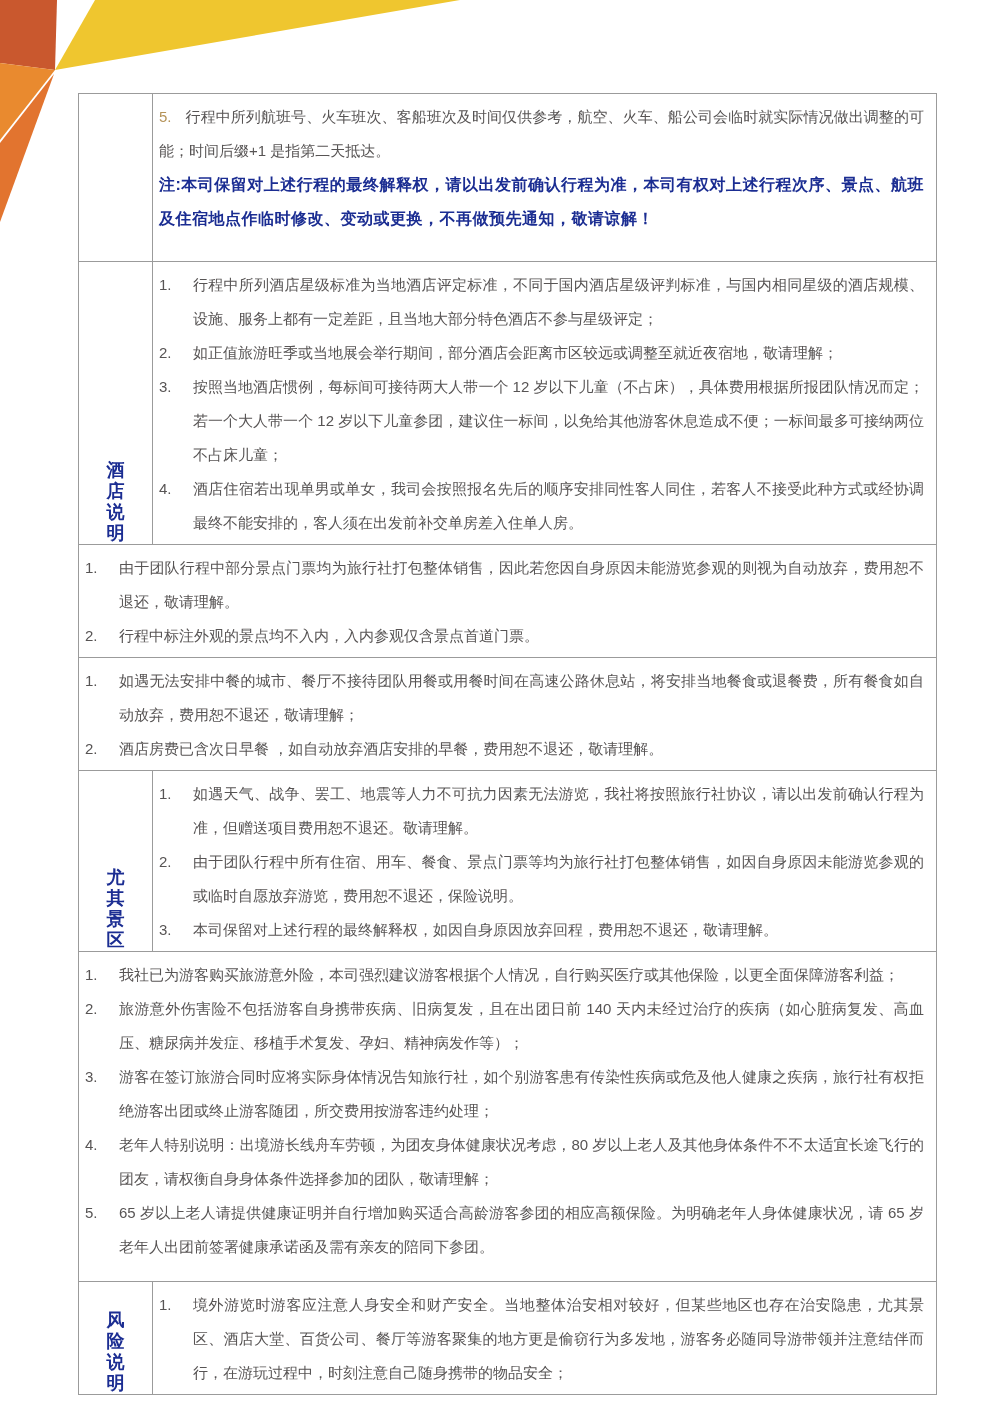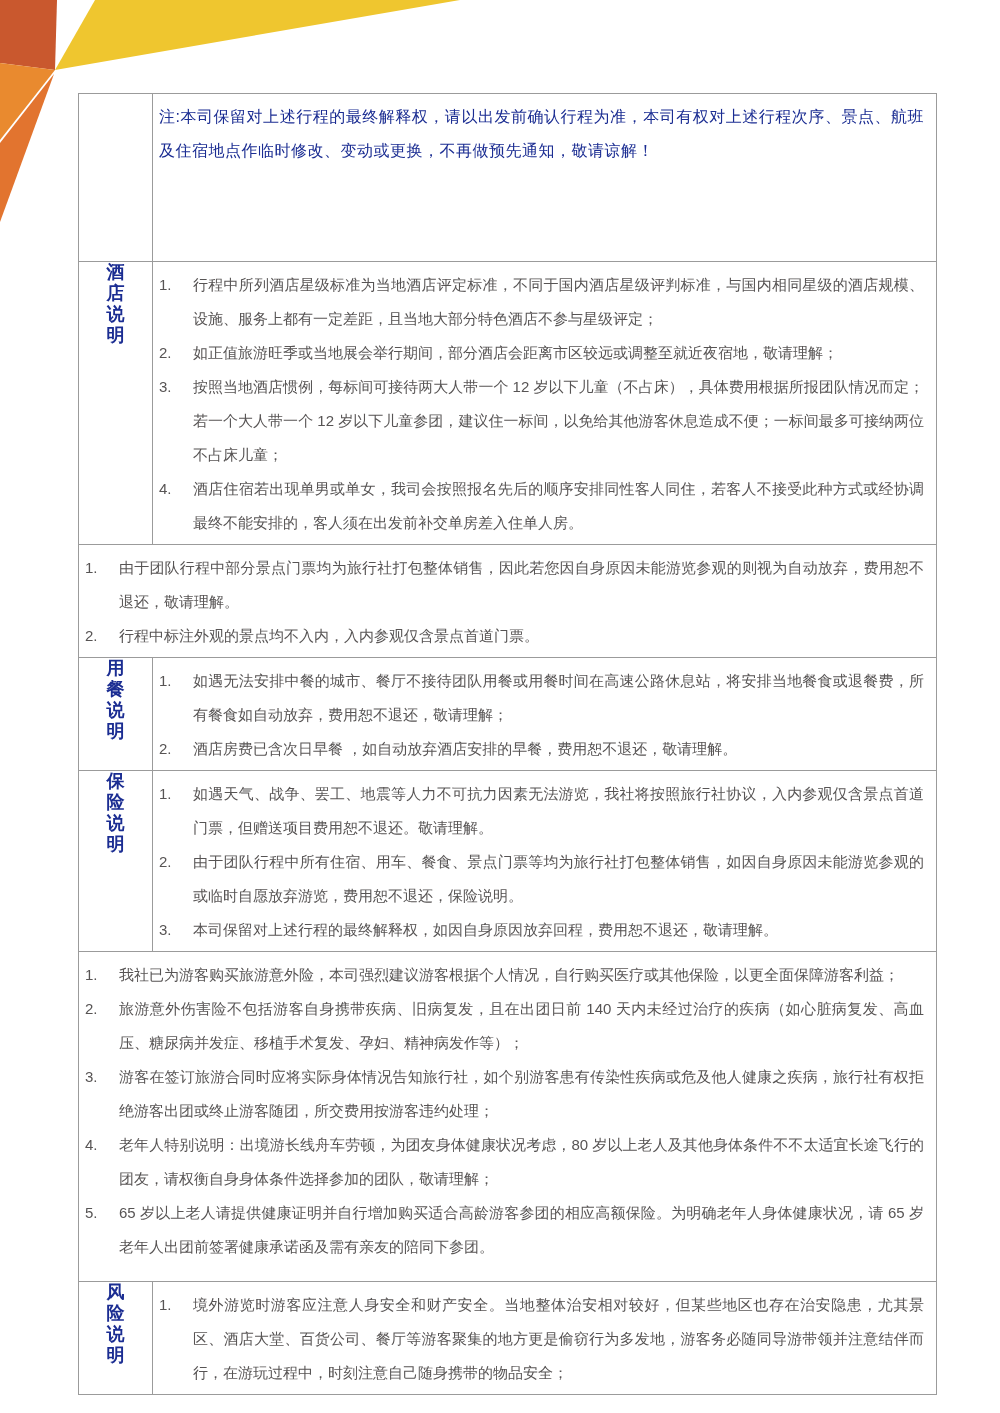--- a/index.html
+++ b/index.html
@@ -13,21 +13,21 @@
     position:absolute;left:78px;top:93px;width:859px;
     border:1px solid var(--border_gray,#9b9b9b);
     box-sizing:border-box;
     background:#ffffff;
   }
   .row{display:flex;box-sizing:border-box;}
   .row + .row{border-top:1px solid var(--border_gray,#9b9b9b);}
   .label-cell{
     flex:0 0 74px;width:74px;box-sizing:border-box;
     border-right:1px solid var(--border_gray,#9b9b9b);
-    display:flex;align-items:flex-start;justify-content:center;
+    display:flex;align-items:flex-end;justify-content:center;
   }
   .label-text{
     width:20px;
     font-size:18px;font-weight:bold;
     color:var(--label_navy,#1b2d92);
     line-height:21px;
     word-break:break-all;text-align:center;
   }
   .content-cell{
     flex:1;box-sizing:border-box;
@@ -35,21 +35,21 @@
     font-size:15px;line-height:34px;
     color:var(--body_gray,#575454);
     text-align:justify;
   }
   .item.flow{margin:0;}
   .item.flow .num{color:var(--num_tan,#b59359);margin-right:14px;}
   .item.hang{display:flex;margin:0;}
   .item.hang .num{flex:0 0 34px;color:var(--body_gray,#575454);}
   .item.hang .txt{flex:1;}
   .note{
-    font-weight:normal;
+    font-weight:bold;
     color:var(--note_navy,#1b2d92);
     font-size:16px;
     letter-spacing:0.5px;
   }
 </style>
 </head>
 <body>
 
 <svg class="corner-decor" viewBox="0 0 470 230" xmlns="http://www.w3.org/2000/svg">
   <polygon points="95,0 460,0 55,70" fill="#efc62f"></polygon>
@@ -57,20 +57,21 @@
   <polygon points="0,63 55,70 0,140" fill="#e98a2f"></polygon>
   <polygon points="0,143 54,74 0,222" fill="#e2742f"></polygon>
 </svg>
 
 <div class="doc-table" id="doc-table">
     <div class="row" style="min-height: 167px;">
       <div class="label-cell">
         <div class="label-text"></div>
       </div>
       <div class="content-cell">
+        <div class="item flow"><span class="num">5.</span><span class="txt">行程中所列航班号、火车班次、客船班次及时间仅供参考，航空、火车、船公司会临时就实际情况做出调整的可能；时间后缀+1 是指第二天抵达。</span></div>
         <div class="note">注:本司保留对上述行程的最终解释权，请以出发前确认行程为准，本司有权对上述行程次序、景点、航班及住宿地点作临时修改、变动或更换，不再做预先通知，敬请谅解！</div>
       </div>
     </div>
     <div class="row" style="min-height: 276px;">
       <div class="label-cell">
         <div class="label-text">酒店说明</div>
       </div>
       <div class="content-cell">
         <div class="item hang">
           <span class="num">1.</span>
@@ -96,42 +97,39 @@
           <span class="num">1.</span>
           <span class="txt">由于团队行程中部分景点门票均为旅行社打包整体销售，因此若您因自身原因未能游览参观的则视为自动放弃，费用恕不退还，敬请理解。</span>
         </div>
         <div class="item hang">
           <span class="num">2.</span>
           <span class="txt">行程中标注外观的景点均不入内，入内参观仅含景点首道门票。</span>
         </div>
       </div>
     </div>
     <div class="row" style="min-height: 105px;">
-      <div class="label-cell">
-        <div class="label-text">用餐说明</div>
-      </div>
       <div class="content-cell">
         <div class="item hang">
           <span class="num">1.</span>
           <span class="txt">如遇无法安排中餐的城市、餐厅不接待团队用餐或用餐时间在高速公路休息站，将安排当地餐食或退餐费，所有餐食如自动放弃，费用恕不退还，敬请理解；</span>
         </div>
         <div class="item hang">
           <span class="num">2.</span>
           <span class="txt">酒店房费已含次日早餐 ，如自动放弃酒店安排的早餐，费用恕不退还，敬请理解。</span>
         </div>
       </div>
     </div>
     <div class="row" style="min-height: 168px;">
       <div class="label-cell">
-        <div class="label-text">保险说明</div>
+        <div class="label-text">尤其景区</div>
       </div>
       <div class="content-cell">
         <div class="item hang">
           <span class="num">1.</span>
-          <span class="txt">如遇天气、战争、罢工、地震等人力不可抗力因素无法游览，我社将按照旅行社协议，入内参观仅含景点首道门票，但赠送项目费用恕不退还。敬请理解。</span>
+          <span class="txt">如遇天气、战争、罢工、地震等人力不可抗力因素无法游览，我社将按照旅行社协议，请以出发前确认行程为准，但赠送项目费用恕不退还。敬请理解。</span>
         </div>
         <div class="item hang">
           <span class="num">2.</span>
           <span class="txt">由于团队行程中所有住宿、用车、餐食、景点门票等均为旅行社打包整体销售，如因自身原因未能游览参观的或临时自愿放弃游览，费用恕不退还，保险说明。</span>
         </div>
         <div class="item hang">
           <span class="num">3.</span>
           <span class="txt">本司保留对上述行程的最终解释权，如因自身原因放弃回程，费用恕不退还，敬请理解。</span>
         </div>
       </div>

